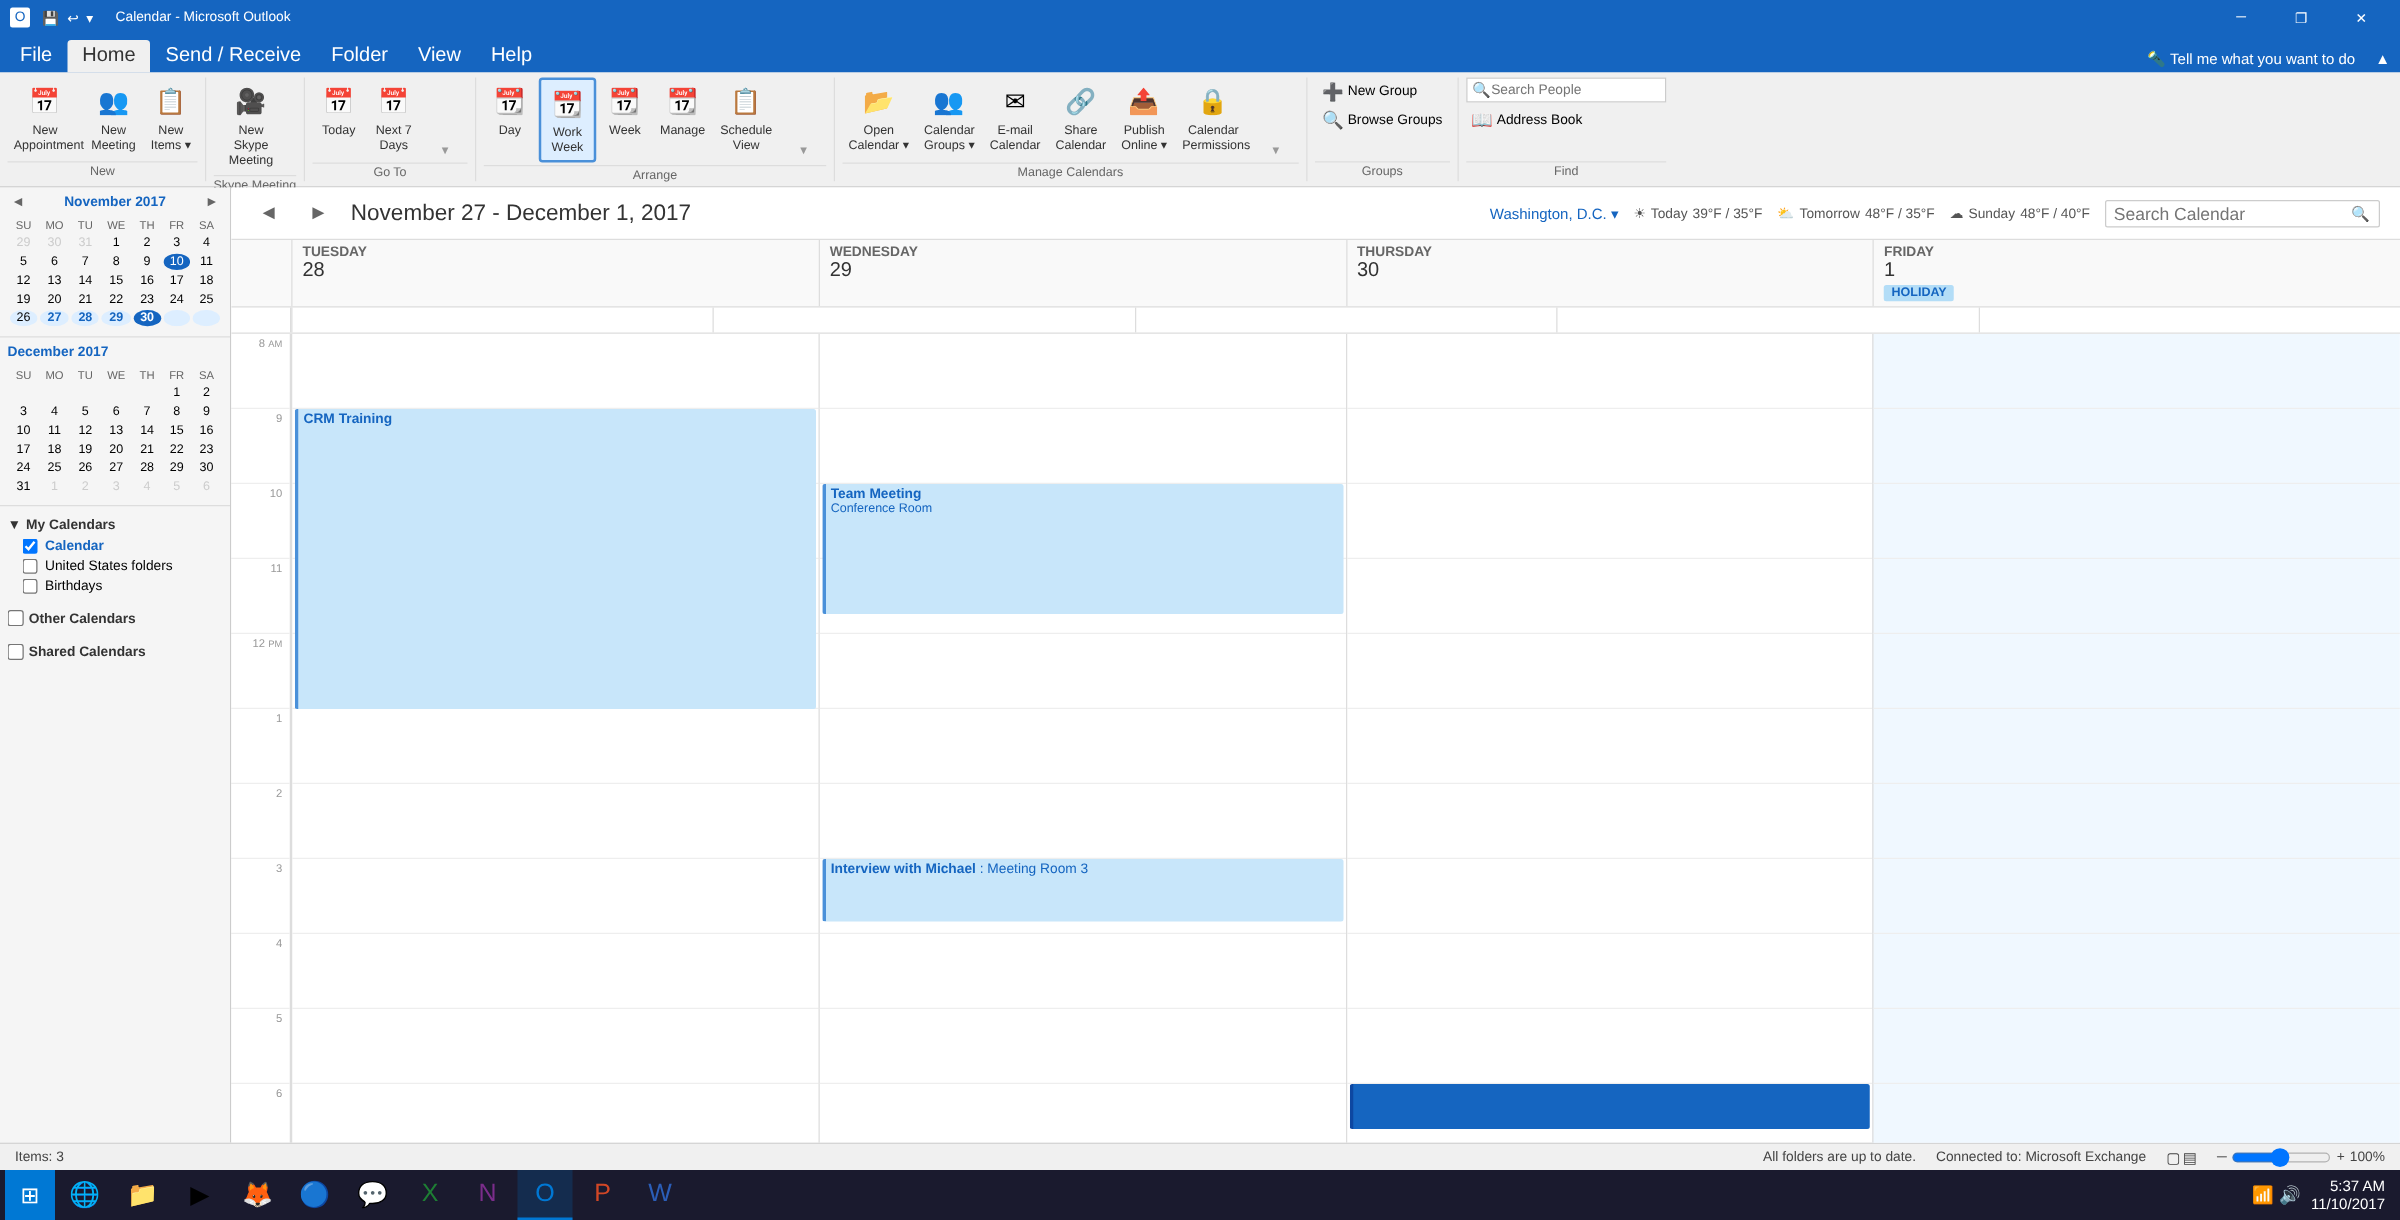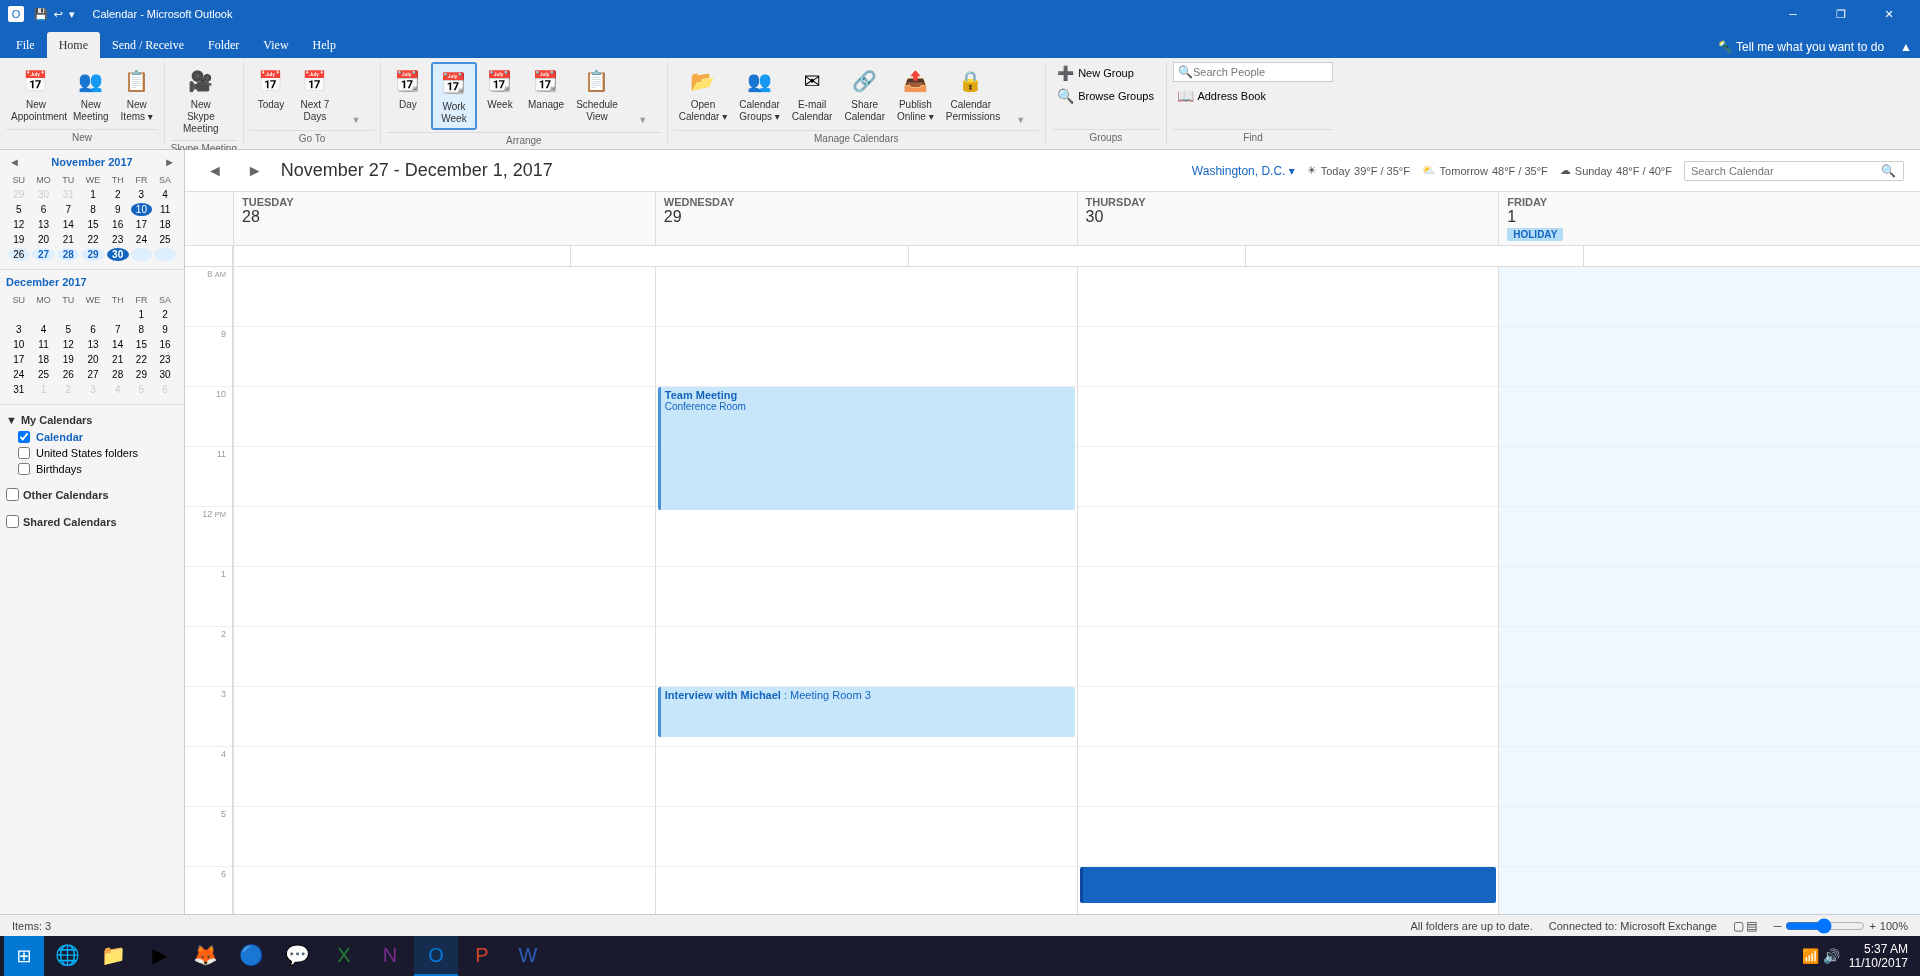--- a/index.html
+++ b/index.html
@@ -23,28 +23,27 @@
     
     .ribbon-tabs {
       height: 30px;
       background: #1565C0;
       display: flex;
       align-items: flex-end;
       padding-left: 4px;
     }
     .ribbon-tab {
       padding: 4px 12px;
-      font-size: 12px;
+      font-size: 16px;
       color: white;
       cursor: pointer;
       height: 26px;
       display: flex;
       align-items: center;
       border-radius: 3px 3px 0 0;
-      font-family: Liberation Serif, serif;
     }
     .ribbon-tab.active { background: #f0f0f0; color: #333; }
 
     
     .ribbon {
       height: 92px;
       background: #f0f0f0;
       border-bottom: 1px solid #ccc;
       display: flex;
       align-items: stretch;
@@ -202,21 +201,21 @@
       align-items: center;
       border: 1px solid #ccc;
       background: white;
       padding: 2px 6px;
       width: 220px;
       border-radius: 2px;
     }
     .cal-search input {
       border: none;
       outline: none;
-      font-size: 11px;
+      font-size: 14px;
       width: 190px;
       background: transparent;
     }
 
     
     .cal-area {
       display: flex;
       flex: 1;
       flex-direction: column;
       background: white;
@@ -871,36 +870,39 @@
           <div class="time-slot"></div>
           <div class="time-slot"></div>
           <div class="time-slot"></div>
           <div class="time-slot"></div>
           <div class="time-slot"></div>
           <div class="time-slot"></div>
           <div class="time-slot"></div>
           <div class="time-slot"></div>
           <div class="time-slot"></div>
 
+          <div class="cal-event light-blue" style="top:60px; height:240px;">
+            <div class="cal-event-title">CRM Training</div>
+          </div>
         </div>
 
         <div class="day-col" style="position:relative;">
           <div class="time-slot"></div>
           <div class="time-slot"></div>
           <div class="time-slot"></div>
           <div class="time-slot"></div>
           <div class="time-slot"></div>
           <div class="time-slot"></div>
           <div class="time-slot"></div>
           <div class="time-slot"></div>
           <div class="time-slot"></div>
           <div class="time-slot"></div>
           <div class="time-slot"></div>
 
-          <div class="cal-event light-blue" style="top:120px; height:123px;">
+          <div class="cal-event light-blue" style="top:120px; height:104px;">
             <div class="cal-event-title">Team Meeting</div>
             <div class="cal-event-sub">Conference Room</div>
           </div>
 
 
           <div class="cal-event light-blue" style="top:420px; height:50px;">
             <div class="cal-event-title">Interview with Michael <span style="font-weight:normal;">: Meeting Room 3</span></div>
           </div>
         </div>
 

